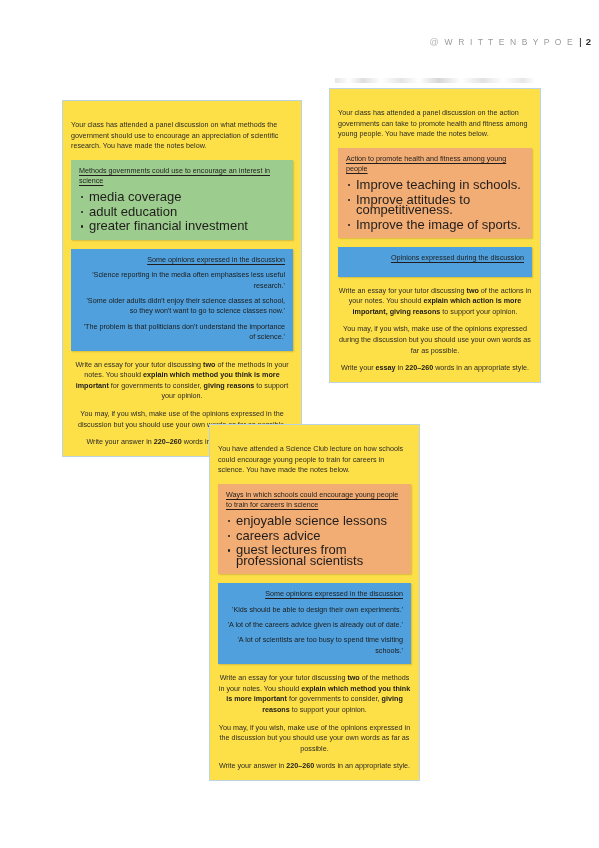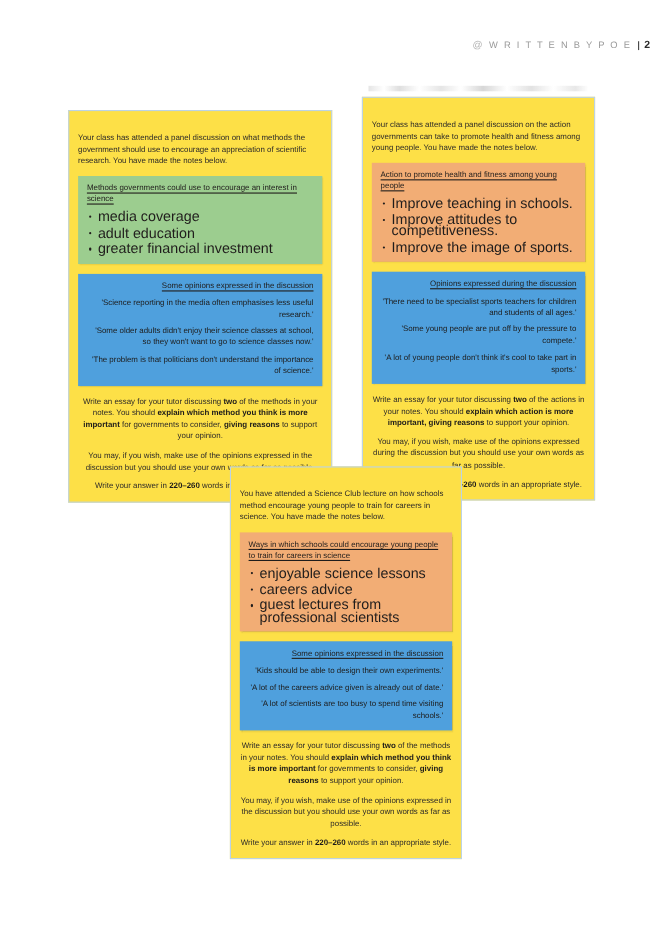--- a/index.html
+++ b/index.html
@@ -191,34 +191,29 @@
     <div class="note-box note-orange" style="background: rgb(242, 173, 117);">
       <p class="note-title">Action to promote health and fitness among young people</p>
       <ul class="note-list">
         <li>Improve teaching in schools.</li>
         <li>Improve attitudes to competitiveness.</li>
         <li>Improve the image of sports.</li>
       </ul>
     </div>
     <div class="note-box note-blue" style="background: rgb(79, 160, 221);">
       <p class="note-title">Opinions expressed during the discussion</p>
-      <ul class="quote-list">
-        <li>'There need to be specialist sports teachers for children and students of all ages.'</li>
-        <li>'Some young people are put off by the pressure to compete.'</li>
-        <li>'A lot of young people don't think it's cool to take part in sports.'</li>
-      </ul>
     </div>
     <div class="task-block">
       <p class="task-para"><span>Write an essay for your tutor discussing </span><b>two</b><span> of the actions in your notes. You should </span><b>explain which action is more important, giving reasons</b><span> to support your opinion.</span></p>
       <p class="task-para"><span>You may, if you wish, make use of the opinions expressed during the discussion but you should use your own words as far as possible.</span></p>
       <p class="task-para"><span>Write your </span><b>essay</b><span> in </span><b>220–260</b><span> words in an appropriate style.</span></p>
     </div>
   </div>
 <div class="panel" id="panel-3">
-    <p class="intro">You have attended a Science Club lecture on how schools method encourage young people to train for careers in science. You have made the notes below.</p>
+    <p class="intro">You have attended a Science Club lecture on how schools could encourage young people to train for careers in science. You have made the notes below.</p>
     <div class="note-box note-orange" style="background: rgb(242, 173, 117);">
       <p class="note-title">Ways in which schools could encourage young people to train for careers in science</p>
       <ul class="note-list">
         <li>enjoyable science lessons</li>
         <li>careers advice</li>
         <li>guest lectures from professional scientists</li>
       </ul>
     </div>
     <div class="note-box note-blue" style="background: rgb(79, 160, 221);">
       <p class="note-title">Some opinions expressed in the discussion</p>

